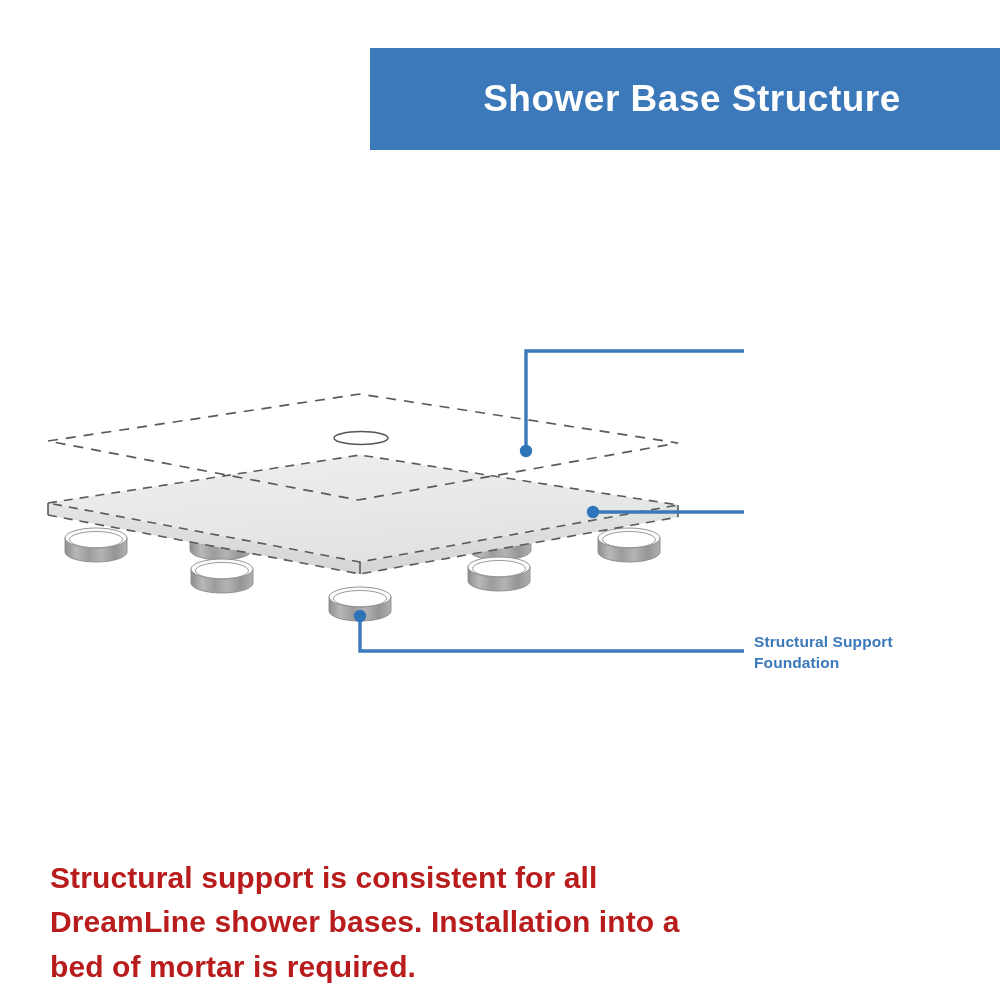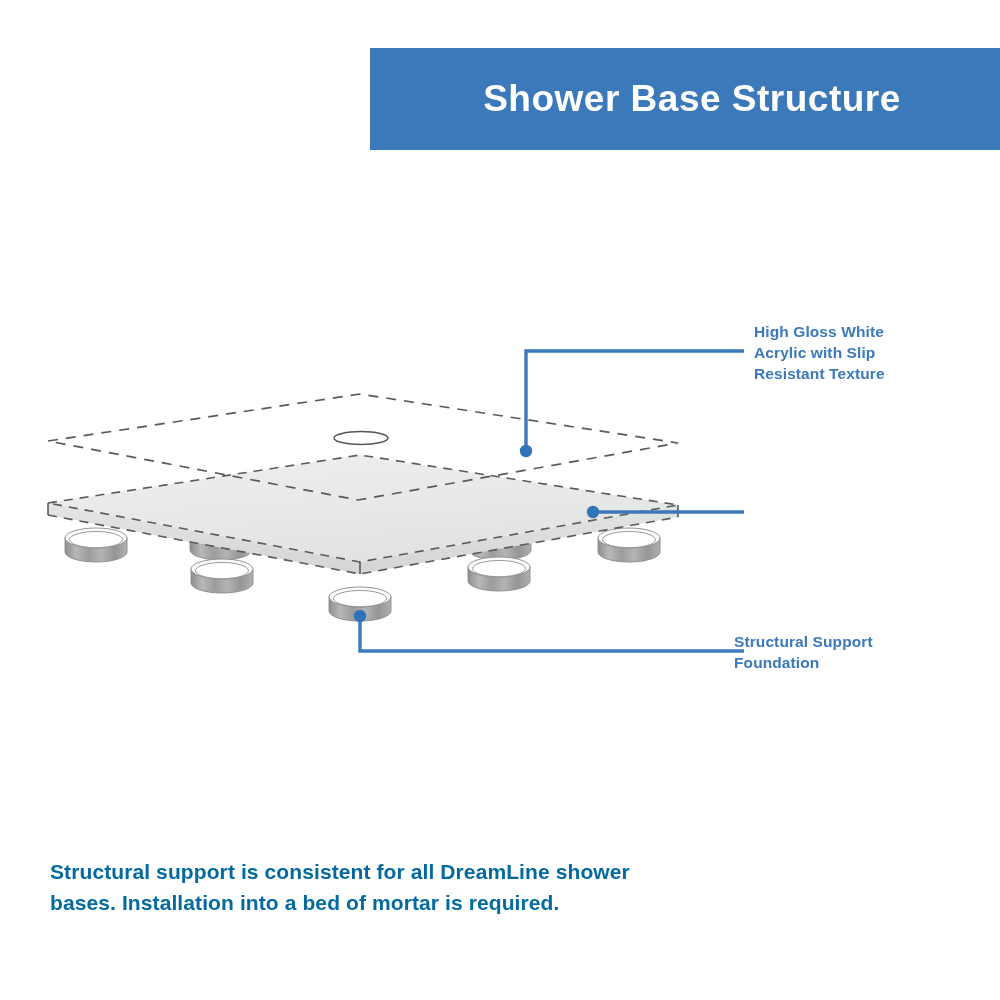--- a/index.html
+++ b/index.html
@@ -57,30 +57,30 @@
     color: #3b79ba;
     font-size: 15.5px;
     font-weight: bold;
     line-height: 1.37;
     letter-spacing: 0.1px;
     font-family: "Liberation Sans", sans-serif;
     white-space: pre-line;
   }
   #callout-acrylic  { left: 754px; top: 321px; width: 240px; }
   #callout-fiber    { left: 754px; top: 490px; width: 240px; }
-  #callout-support  { left: 734px; top: 631px; width: 240px; }
+  #callout-support  { left: 754px; top: 631px; width: 240px; }
 
   
   .caption {
     position: absolute;
     left: 50px;
     top: 856px;
     width: 640px;
-    color: #0369a1;
-    font-size: 21px;
+    color: #b91c1c;
+    font-size: 30px;
     font-weight: bold;
     line-height: 1.48;
     letter-spacing: 0.1px;
     font-family: "Liberation Sans", sans-serif;
   }
 </style>
 </head>
 <body>
 
 <div id="page">
@@ -161,23 +161,20 @@
       <circle cx="526" cy="451" r="6.2"></circle>
       <circle cx="593" cy="512" r="6.2"></circle>
       <circle cx="360" cy="616" r="6.2"></circle>
     </g>
   </svg>
 
   <div class="title-banner">
     <span class="title-text">Shower Base Structure</span>
   </div>
 
-  <div class="callout" id="callout-acrylic">High Gloss White
-Acrylic with Slip
-Resistant Texture</div>
 
 
   <div class="callout" id="callout-support">Structural Support
 Foundation</div>
 
   <div class="caption">Structural support is consistent for all DreamLine shower bases. Installation into a bed of mortar is required.</div>
 
 </div>
 
 </body></html>

